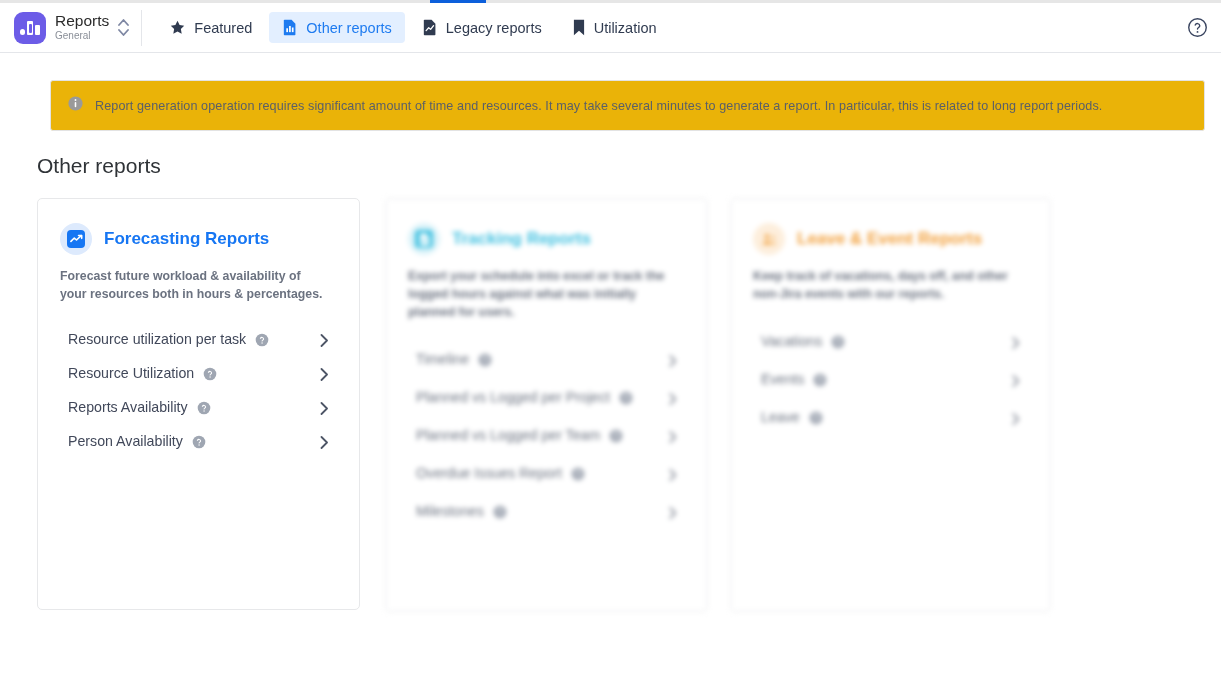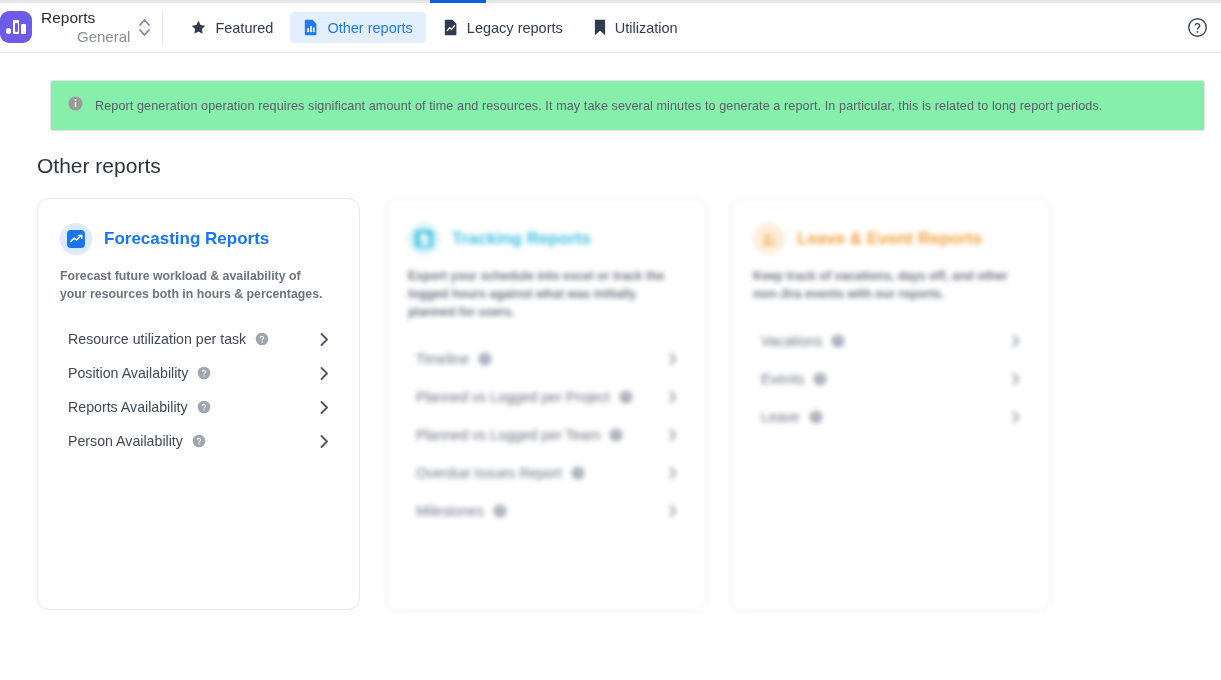--- a/index.html
+++ b/index.html
@@ -24,38 +24,38 @@
   }
 
   
   .header {
     position: absolute; top: 3px; left: 0;
     width: 1221px; height: 50px;
     background: #ffffff;
     border-bottom: 1px solid #e4e6ea;
     display: flex; align-items: center;
   }
-  .brand { display: flex; align-items: center; }
+  .brand { display: flex; align-items: center; padding-left: 14px; }
   .brand-logo {
     width: 32px; height: 32px; border-radius: 9px;
     background: #6c5ce7; position: relative; flex: none;
   }
   .brand-logo .b {
     position: absolute; bottom: 9px; background: #fff; border-radius: 1px;
   }
   .brand-logo .b1 { left: 6px;  width: 5px; height: 6px; border-radius: 3px; }
   .brand-logo .b2 { left: 13px; width: 6px; height: 14px; }
   .brand-logo .b3 { left: 21px; width: 5px; height: 10px; }
   .brand-logo .hole {
     position: absolute; background: #6c5ce7; border-radius: 1px;
     left: 14.5px; bottom: 11px; width: 3px; height: 9px;
   }
   .brand-text { margin-left: 9px; line-height: 1.05; }
   .brand-title { font-size: 15.5px; color: #2b2b2b; }
-  .brand-sub { font-size: 15px; color: #8a8f98; margin-top: 2px; margin-left: 36px; }
+  .brand-sub { font-size: 10px; color: #8a8f98; margin-top: 2px; }
   .stepper {
     margin-left: 9px; display: flex; flex-direction: column;
     align-items: center; justify-content: center; gap: 3px;
     color: #7e87a3; cursor: pointer;
   }
   .divider-v {
     width: 1px; height: 36px; background: #e4e6ea; margin: 0 14px 0 12px;
   }
 
   .tabs { display: flex; align-items: flex-start; gap: 4px; }
@@ -70,37 +70,37 @@
   .help-btn {
     position: absolute; right: 10px; top: 50%; transform: translateY(-50%);
     width: 28px; height: 28px; cursor: pointer;
     display: flex; align-items: center; justify-content: center;
   }
 
   
   .banner {
     position: absolute; left: 50px; top: 80px;
     width: 1155px; height: 51px;
-    background: #86efac; border: 1px solid #e3e3e3; border-radius: 3px;
+    background: #eab308; border: 1px solid #e3e3e3; border-radius: 3px;
     display: flex; align-items: center; padding: 0 16px;
   }
   .banner-icon { flex: none; margin-right: 11px; }
   .banner-text { font-size: 12.6px; color: #5a5f68; letter-spacing: .1px; }
 
   
   .page-title {
     position: absolute; left: 37px; top: 154px;
     font-size: 21px; color: #2f3337; font-weight: 400;
   }
 
   
   .cards { position: absolute; left: 37px; top: 198px; width: 1150px; }
   .card {
     position: absolute; top: 0;
-    background: #ffffff; border: 1px solid #e7e8ea; border-radius: 12px;
+    background: #ffffff; border: 1px solid #e7e8ea; border-radius: 5px;
     padding: 24px 22px 20px 22px;
   }
   .card-1 { left: 0px;   width: 323px; height: 412px; }
   .card-2 { left: 348px; width: 323px; height: 414px; filter: blur(2.6px); }
   .card-3 { left: 693px; width: 321px; height: 414px; filter: blur(2.6px); }
 
   .card-head { display: flex; align-items: center; gap: 12px; }
   .card-badge {
     width: 32px; height: 32px; border-radius: 50%;
     display: flex; align-items: center; justify-content: center; flex: none;
@@ -117,21 +117,21 @@
   .t-cyan   { color: #3fc0e0; }
   .t-orange { color: #f2a03c; }
 
   .card-desc {
     margin-top: 12px; font-size: 12.3px; line-height: 1.47;
     color: #6b7280; max-width: 265px; font-weight: bold;
   }
 
   .card-list { margin-top: 19px; }
   .list-item {
-    display: flex; align-items: center;
+    display: flex; align-items: flex-end;
     padding: 9px 8px 9px 8px; cursor: pointer; border-radius: 3px;
   }
   .list-label { font-size: 14.2px; color: #41485a; }
   .list-help { margin-left: 9px; display: flex; align-items: center; }
   .chev { margin-left: auto; color: #4d5566; display: flex; align-items: center; }
   .card-2 .list-item, .card-3 .list-item { padding-top: 11px; padding-bottom: 11px; }
   .card-2 .list-label, .card-3 .list-label { color: #6d7482; }
   .card-2 .chev, .card-3 .chev { color: #6d7482; }
 </style>
 </head>
@@ -259,21 +259,21 @@
             </svg>
           </span>
         <span class="chev">
             <svg width="9" height="13" viewBox="0 0 9 13">
               <path d="M1.5 1 L7 6.5 L1.5 12" fill="none" stroke="currentColor" stroke-width="1.8" stroke-linecap="round" stroke-linejoin="round"></path>
             </svg>
           </span>
       </div>
 
       <div class="list-item">
-        <span class="list-label">Position Availability</span>
+        <span class="list-label">Resource Utilization</span>
         <span class="list-help">
             <svg width="14" height="14" viewBox="0 0 20 20">
               <circle cx="10" cy="10" r="9" fill="#9fa6b2"></circle>
               <path d="M7.7 7.7a2.4 2.4 0 0 1 4.6.8c0 1.5-2.2 1.7-2.2 3" fill="none" stroke="#fff" stroke-width="1.5" stroke-linecap="round"></path>
               <circle cx="10.1" cy="14.2" r="1" fill="#fff"></circle>
             </svg>
           </span>
         <span class="chev">
             <svg width="9" height="13" viewBox="0 0 9 13">
               <path d="M1.5 1 L7 6.5 L1.5 12" fill="none" stroke="currentColor" stroke-width="1.8" stroke-linecap="round" stroke-linejoin="round"></path>

